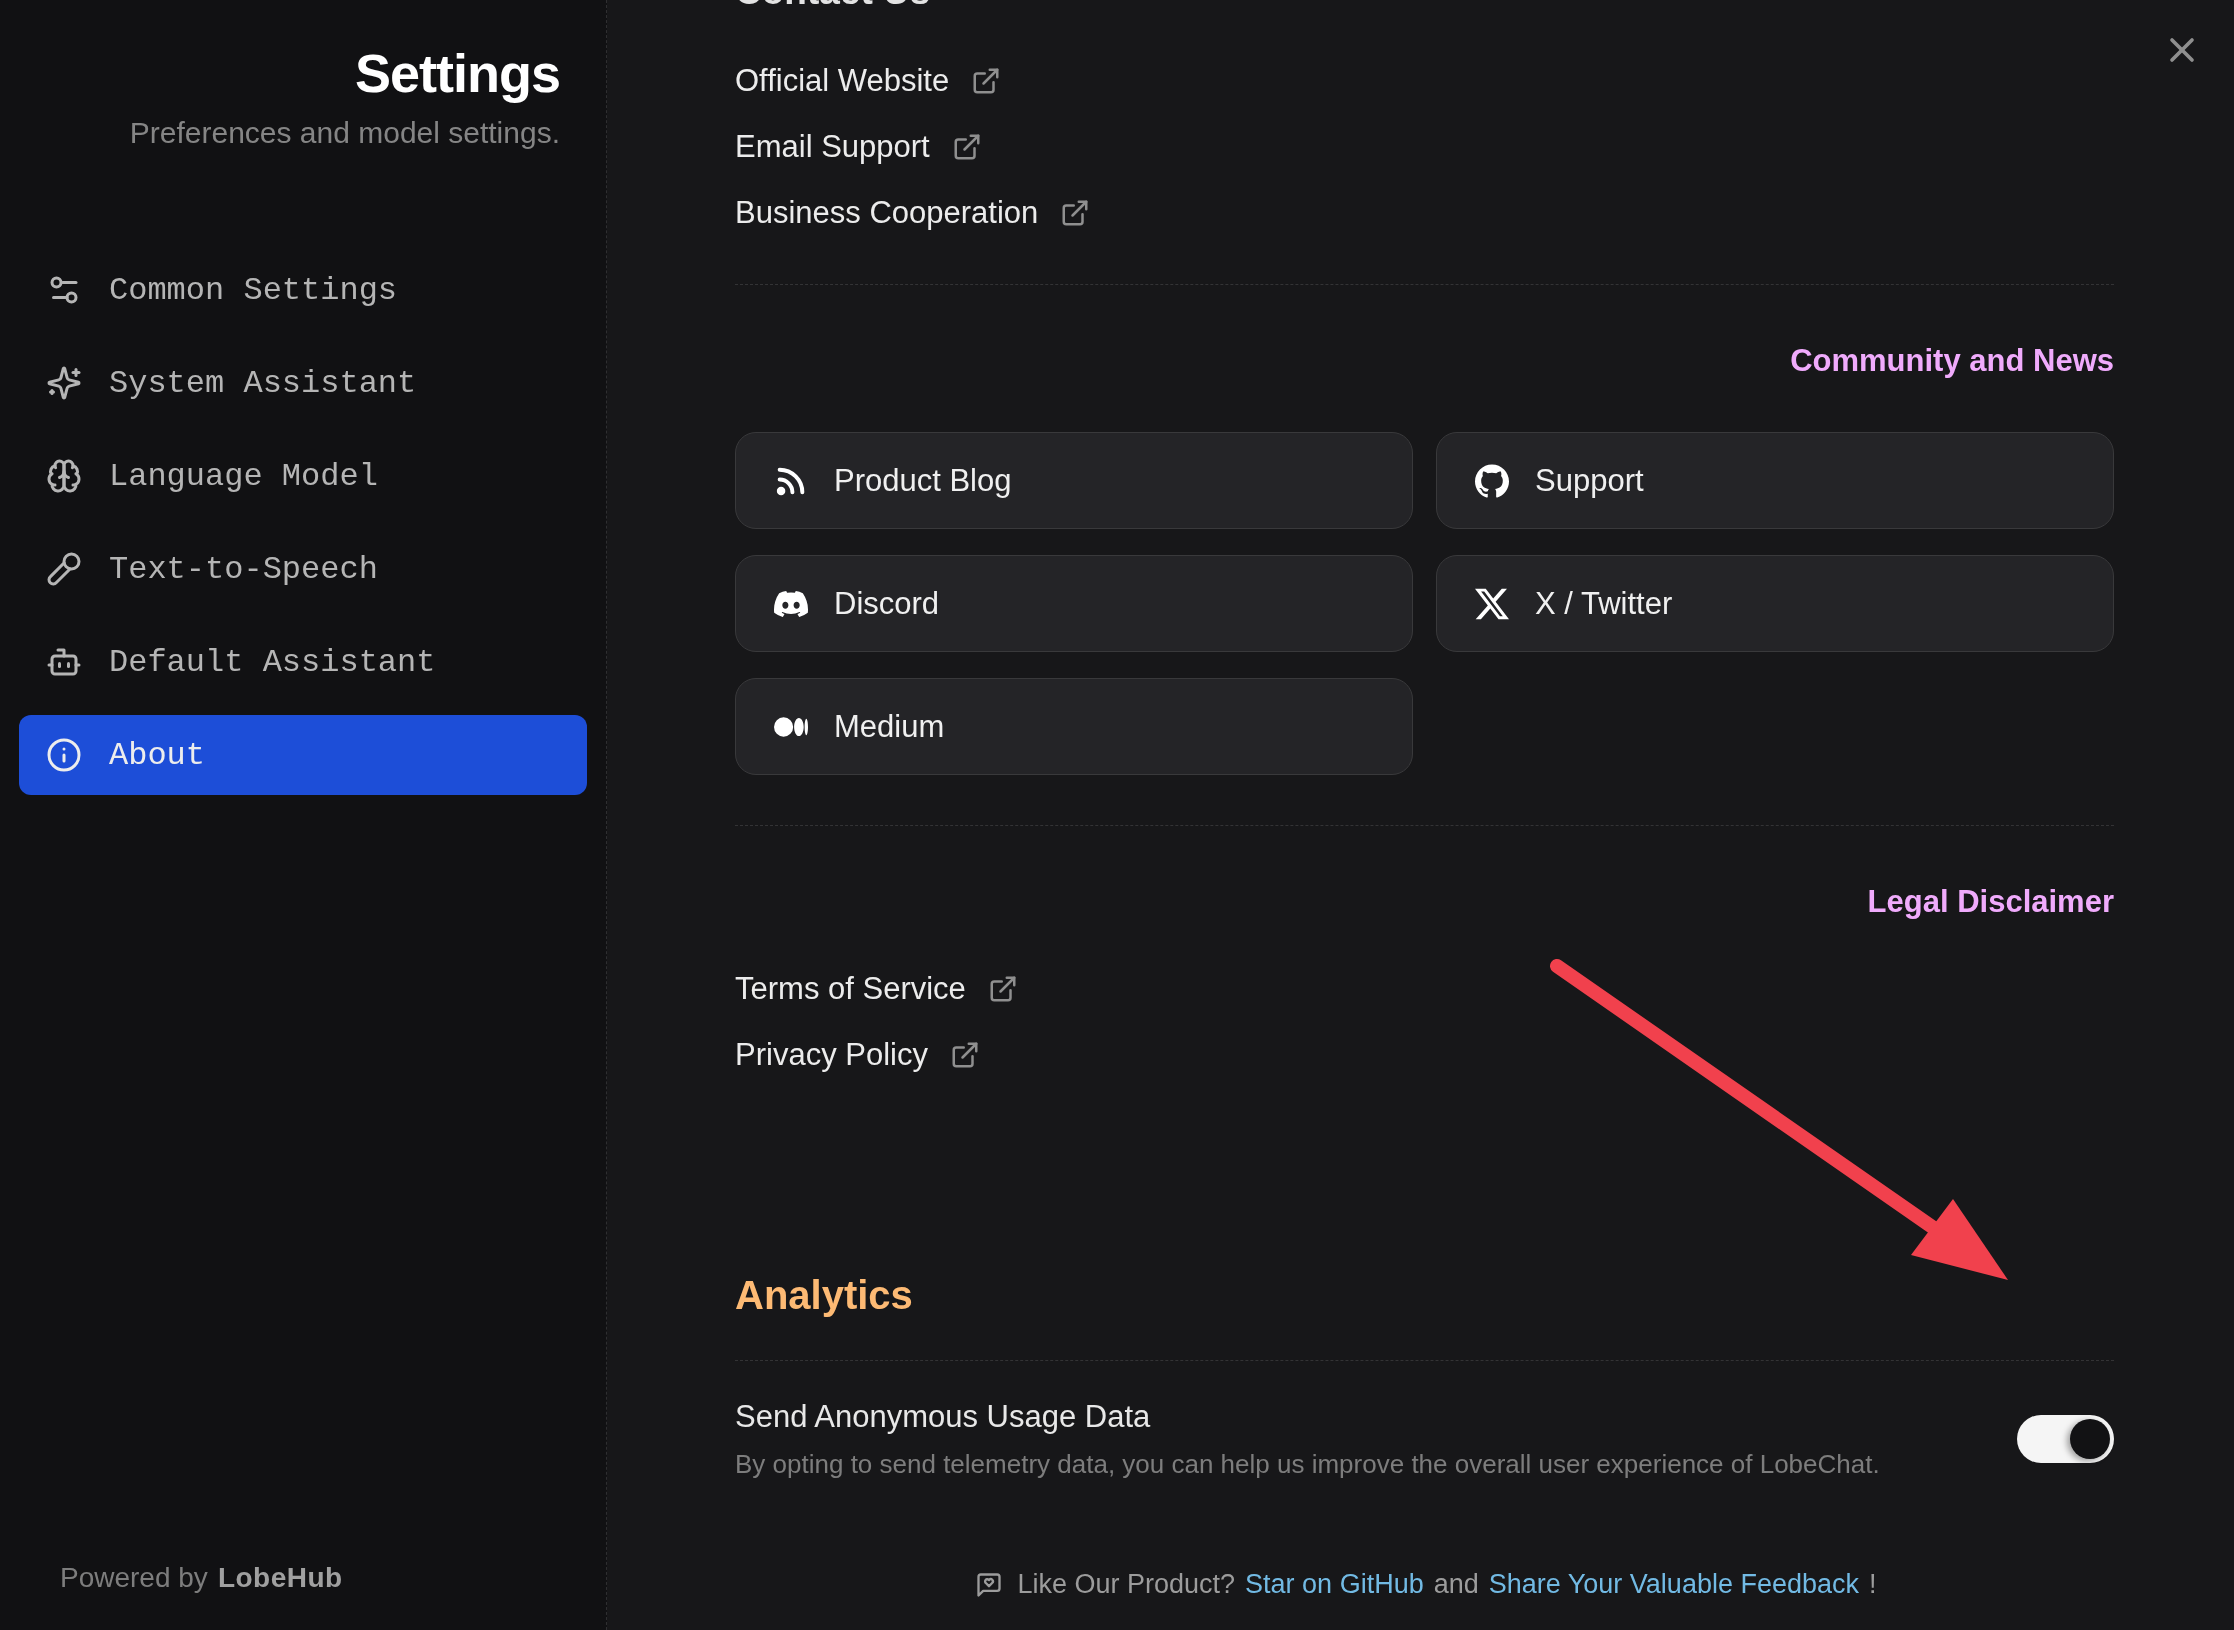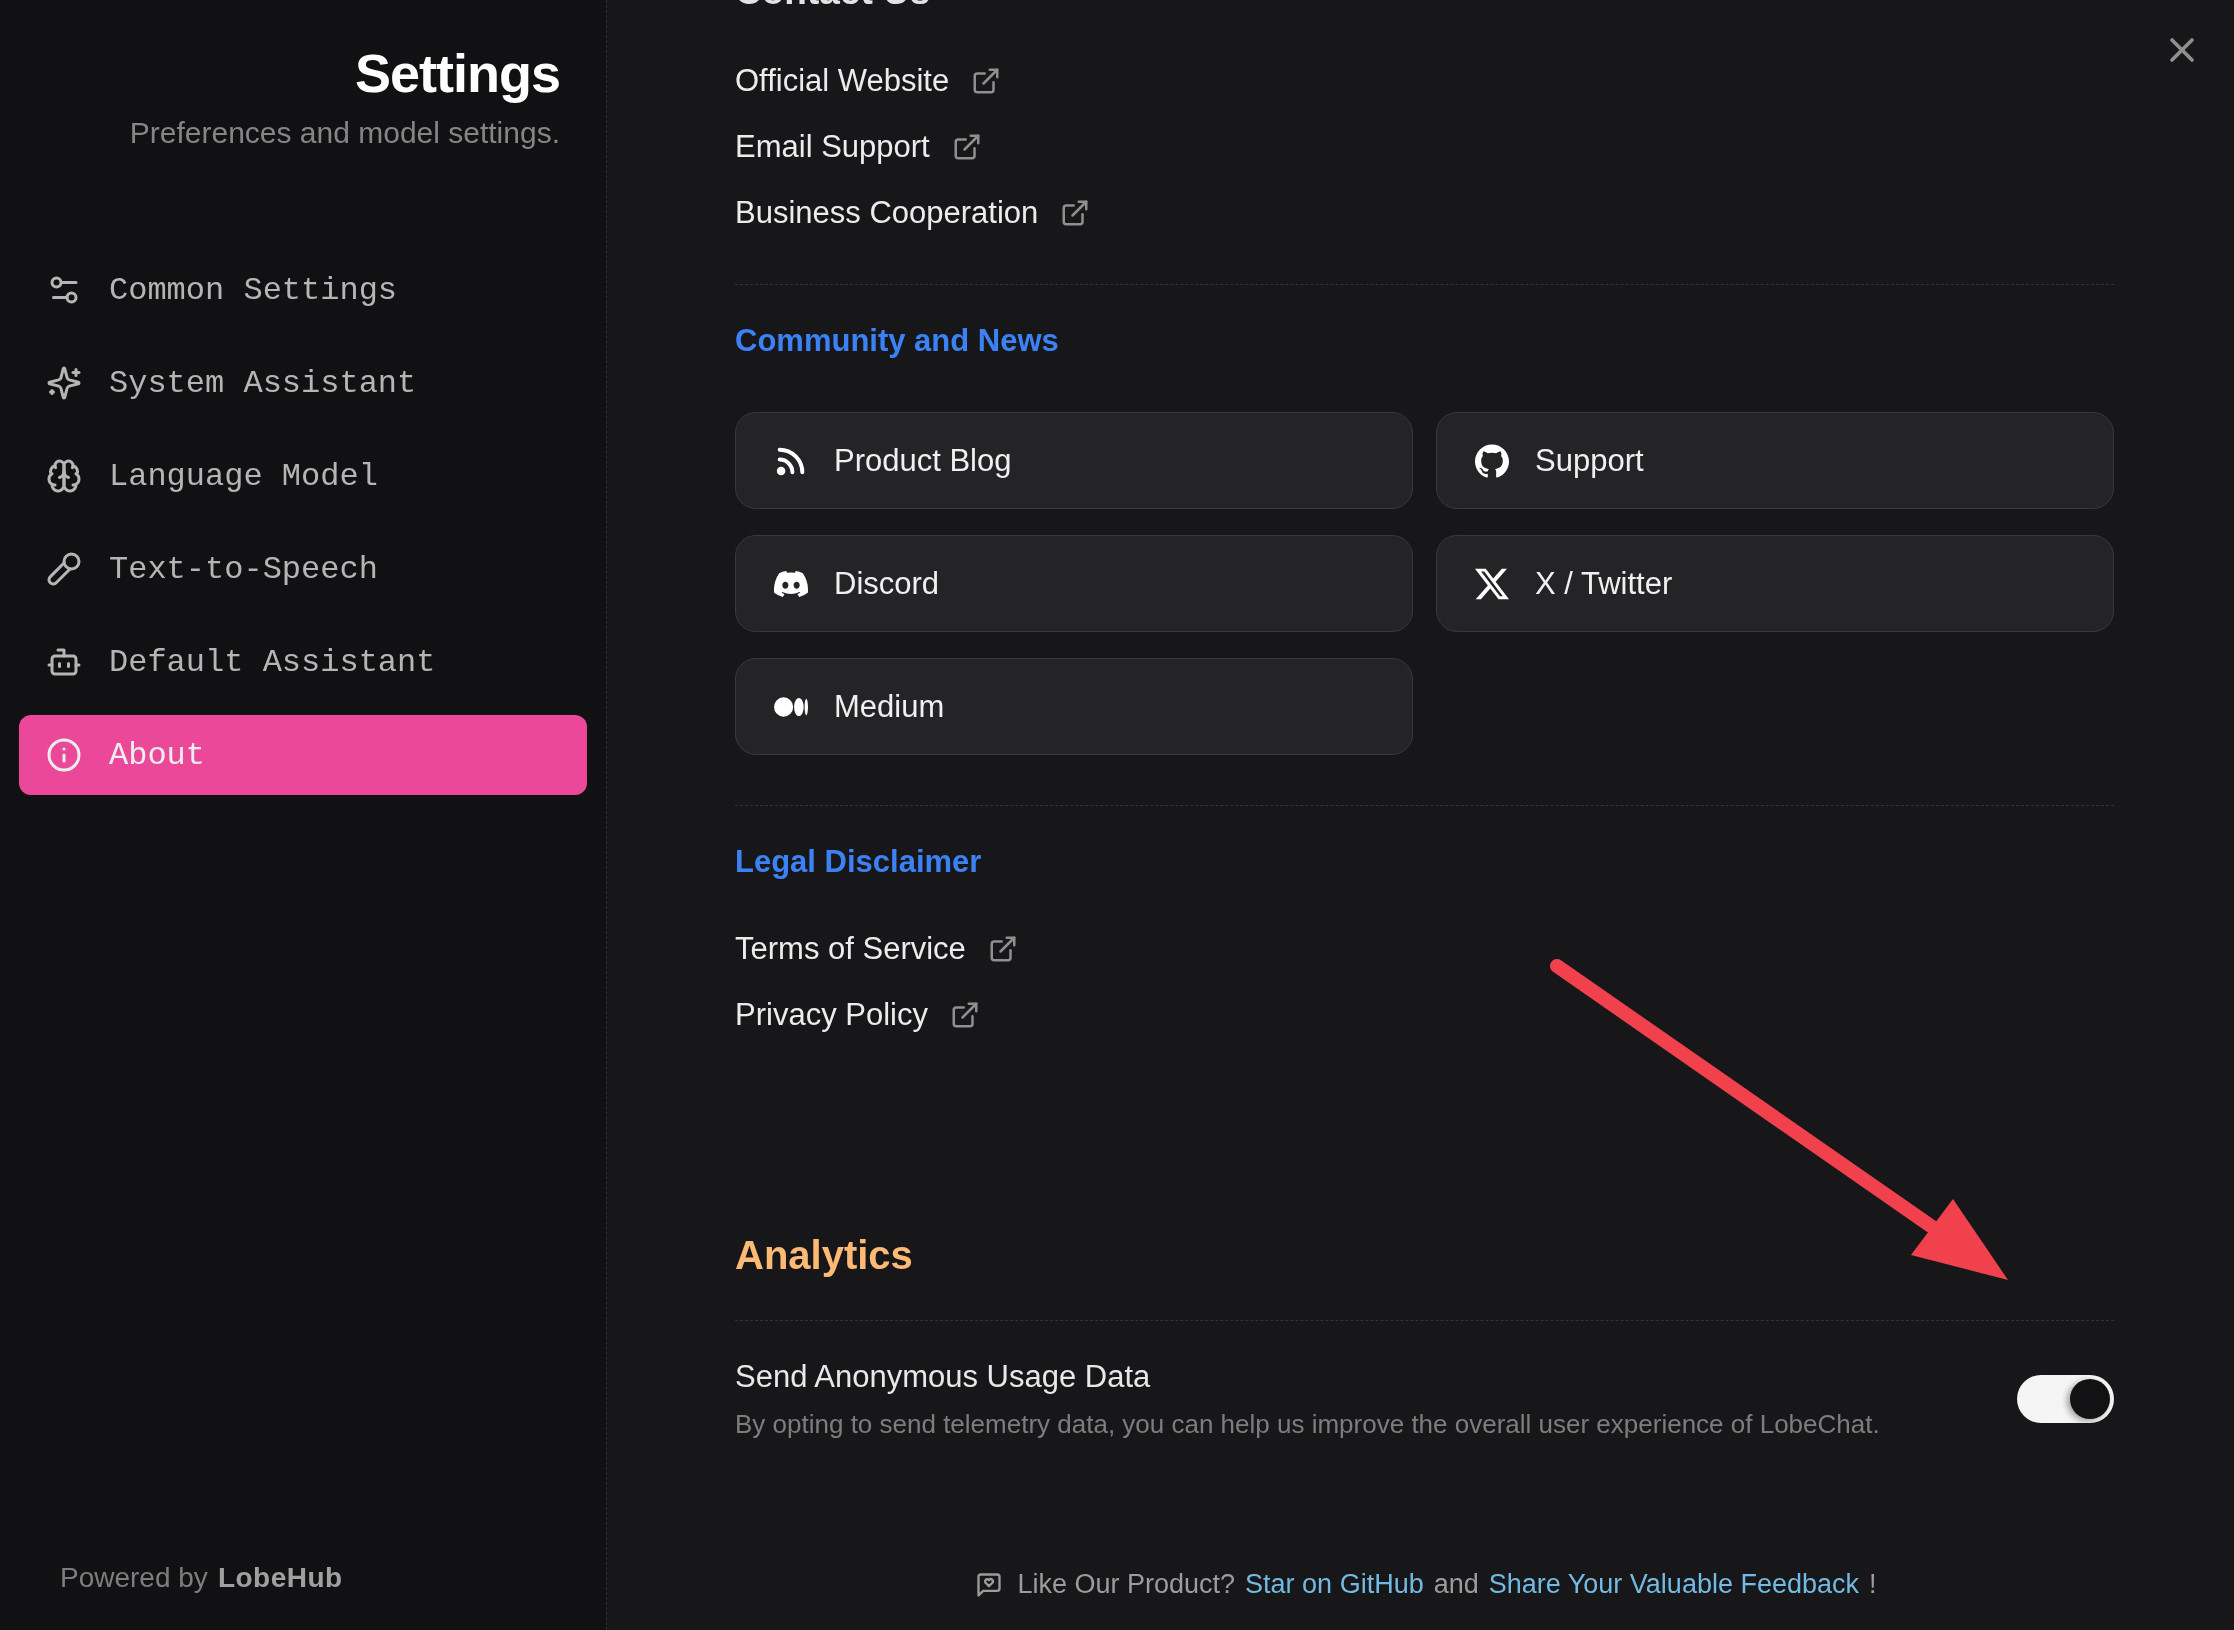--- a/index.html
+++ b/index.html
@@ -23,37 +23,37 @@
   .sb-title { color:#ffffff; font-size:54px; font-weight:800; line-height:66px; letter-spacing:-1px; }
   .sb-sub { color:#858585; font-size:30px; line-height:38px; margin-top:8px; font-weight:400; }
   .nav { margin-top:98px; display:flex; flex-direction:column;font-family:Liberation Mono, monospace; }
   .nav-item {
     height:80px; border-radius:12px; display:flex; align-items:center;
     padding:0 27px; margin-bottom:13px; cursor:pointer; color:#b5b5b5;
   }
   .nav-item .nav-icon { width:36px; height:36px; flex:0 0 36px; display:flex; align-items:center; justify-content:center; }
   .nav-icon svg { width:36px; height:36px; }
   .nav-label { margin-left:27px; font-size:32px; font-weight:400; }
-  .nav-item.active { background:#ec4899; color:#ededed;text-align:right; }
+  .nav-item.active { background:#1d4ed8; color:#ededed;text-align:right; }
   .sb-foot { position:absolute; left:60px; bottom:36px; font-size:28px; color:#7d7d7d; }
   .sb-foot b { color:#a0a0a0; font-weight:700; margin-left:10px; letter-spacing:0.5px; }
 
   
   .main { position:relative; flex:1; height:100%; padding:0 120px 0 128px; overflow:hidden; }
   .cut-heading { color:#e3e3e3; font-size:37px; font-weight:700; line-height:40px; margin-top:-28px; }
   .link-list { margin-top:46px; }
   .ext-link {
     display:flex; align-items:center; height:46px; margin-bottom:20px;
     font-size:31px; color:#ececec; cursor:pointer; width:max-content;
   }
   .ext-link .ext-icon { margin-left:22px; width:30px; height:30px; color:#8f8f8f; display:flex; }
   .ext-icon svg { width:30px; height:30px; }
   .divider { border:none; border-top:1px dashed #333335; height:0; }
   .d1 { margin-top:48px; } .d2 { margin-top:50px; } .d3 { margin-top:40px; }
-  .sec-heading { color:#3b82f6; font-size:31px; font-weight:700; line-height:40px; margin-top:36px; }
+  .sec-heading { color:#f0abfc; font-size:31px; font-weight:700; line-height:40px; margin-top:56px;text-align:right; }
   .big-heading { color:#fdba74; font-size:40px; font-weight:700; line-height:50px; margin-top:192px; }
   .btn-grid {
     margin-top:51px; display:grid; grid-template-columns:repeat(2, 1fr);
     column-gap:23px; row-gap:26px;
   }
   .soc-btn {
     height:97px; background:#242427; border:1px solid #39393b; border-radius:21px;
     display:flex; align-items:center; padding:0 37px; gap:25px;
     color:#f0f0f0; font-size:31px; font-family:inherit; cursor:pointer; text-align:left;
   }

